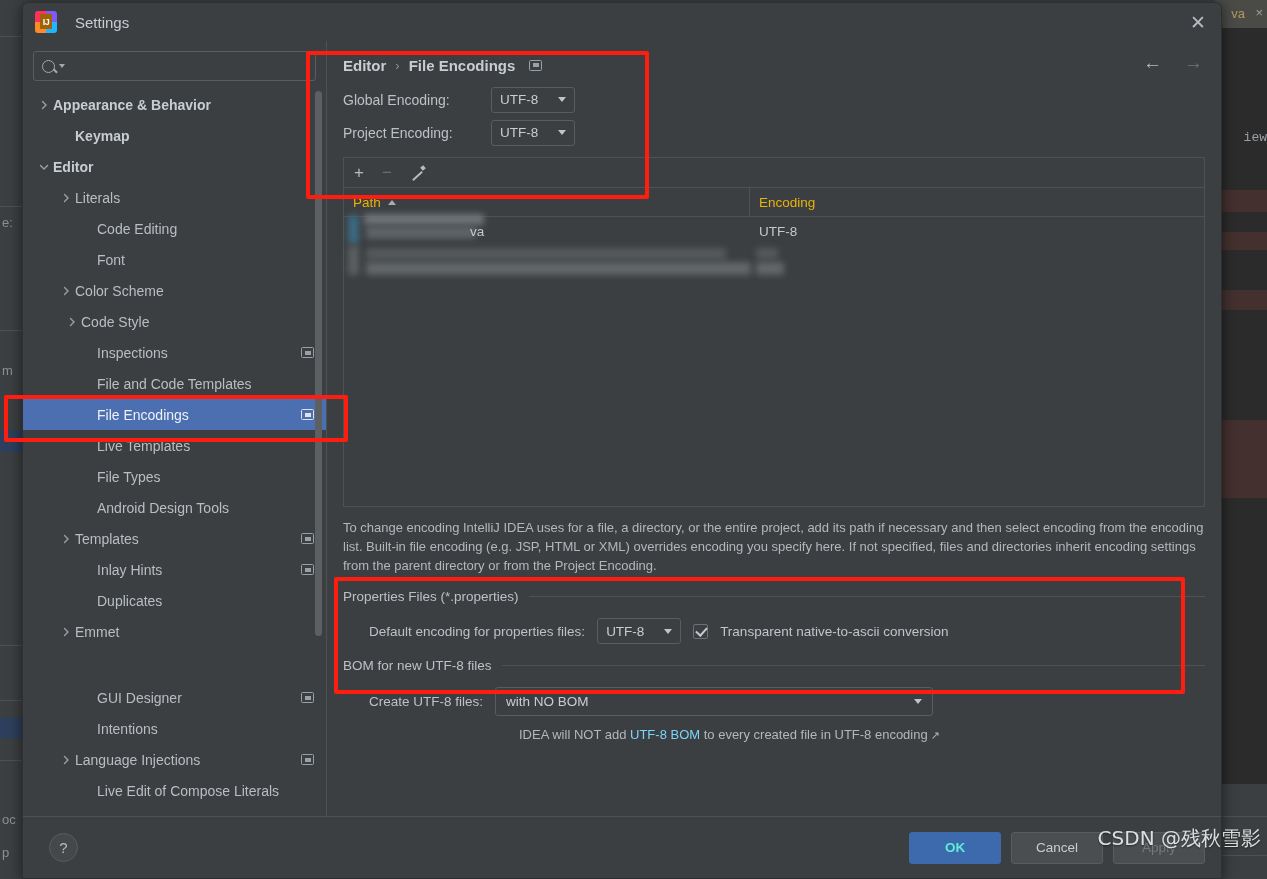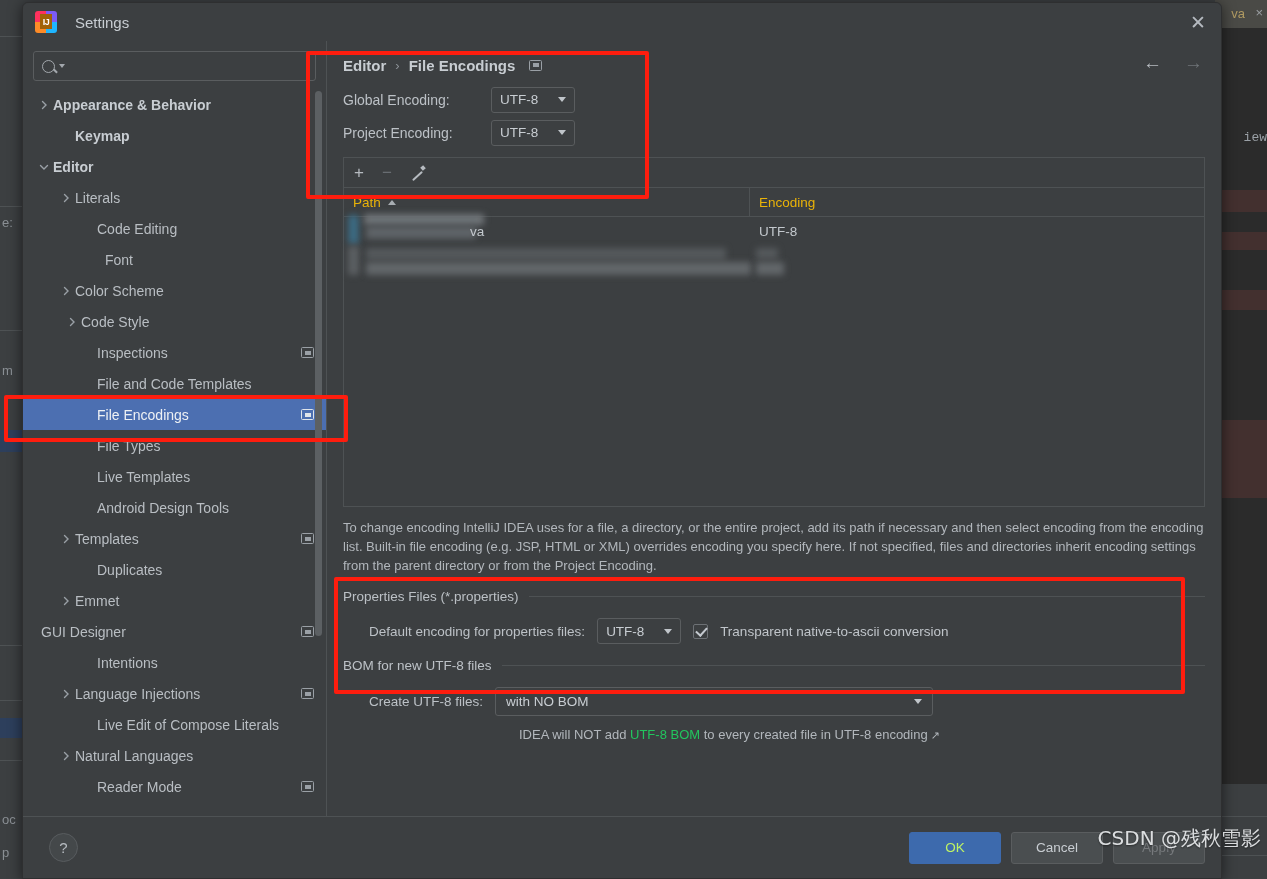--- a/index.html
+++ b/index.html
@@ -172,41 +172,41 @@
     border: solid #c5cad0; border-width: 0 2px 2px 0; transform: rotate(42deg);
   }
   .chk-label { color: #c0c5ca; font-size: 13.5px; }
 
   .combo-wide {
     width: 438px; height: 29px; border: 1px solid #5a5d5f; border-radius: 3px;
     background: #3c3f41; display: flex; align-items: center;
     padding: 0 10px; color: #c8cdd2; font-size: 13.5px; justify-content: space-between;
   }
   .hint { color: #b2b7bc; font-size: 13px; margin-top: 11px; margin-left: 176px; }
-  .hint a { color: #22c55e; text-decoration: none; }
+  .hint a { color: #7dd3fc; text-decoration: none; }
   .ext-arrow { color: #b2b7bc; font-size: 11px; margin-left: 3px; }
 
   
   .footer {
     flex: 0 0 62px; height: 62px; background: #3c3f41;
     border-top: 1px solid #4e5254;
     display: flex; align-items: center; padding: 0 16px; position: relative;
   }
   .help-btn {
     width: 29px; height: 29px; border-radius: 50%; border: 1px solid #585c5f;
     background: #44484a; color: #b6bbc0; font-size: 15px;
     display: flex; align-items: center; justify-content: center; margin-left: 10px;
   }
   .btns { margin-left: auto; display: flex; gap: 10px; align-items: center; }
   .btn {
     min-width: 92px; height: 32px; border-radius: 3px; font-size: 13.5px;
     display: flex; align-items: center; justify-content: center;
     border: 1px solid #5a5d5f; background: #4a4e50; color: #c8cdd2;
   }
-  .btn.primary { background: #3d6aad; border-color: #3d6aad; color: #bef264; }
+  .btn.primary { background: #3d6aad; border-color: #3d6aad; color: #5eead4; font-weight: bold; }
   .btn.disabled { color: #76797c; }
 
   
   .redbox { position: absolute; border: 4px solid #fe1d0e; border-radius: 2px; pointer-events: none; z-index: 60; }
 
   
   .watermark {
     position: absolute; z-index: 70; color: #e8eaec; font-size: 20px;
     text-shadow: 0 1px 2px rgba(0,0,0,.5); white-space: nowrap;
     font-family: "DejaVu Sans", sans-serif; opacity: .92;
@@ -297,21 +297,21 @@
               <svg width="10" height="10" viewBox="0 0 10 10">
                 <path d="M3.5 1.5 L7 5 L3.5 8.5" stroke="#9aa0a6" stroke-width="1.4" fill="none" stroke-linecap="round"></path>
               </svg>
             </span>
             <span class="tree-label">Literals</span>
           </div>
           <div class="tree-row" style="padding-left: 56px;">
             <span class="chev"></span>
             <span class="tree-label">Code Editing</span>
           </div>
-          <div class="tree-row" style="padding-left: 56px; margin-left: 8px;">
+          <div class="tree-row" style="padding-left: 56px;">
             <span class="chev"></span>
             <span class="tree-label">Font</span>
           </div>
           <div class="tree-row" style="padding-left: 34px;">
             <span class="chev">
               <svg width="10" height="10" viewBox="0 0 10 10">
                 <path d="M3.5 1.5 L7 5 L3.5 8.5" stroke="#9aa0a6" stroke-width="1.4" fill="none" stroke-linecap="round"></path>
               </svg>
             </span>
             <span class="tree-label">Color Scheme</span>
@@ -337,54 +337,61 @@
           </div>
           <div class="tree-row selected" style="padding-left: 56px;">
             <span class="chev"></span>
             <span class="tree-label">File Encodings</span>
             <span class="scope-ic">
               <i></i>
             </span>
           </div>
           <div class="tree-row" style="padding-left: 56px;">
             <span class="chev"></span>
+            <span class="tree-label">Live Templates</span>
+          </div>
+          <div class="tree-row" style="padding-left: 56px;">
+            <span class="chev"></span>
             <span class="tree-label">File Types</span>
           </div>
           <div class="tree-row" style="padding-left: 56px;">
             <span class="chev"></span>
-            <span class="tree-label">Live Templates</span>
-          </div>
-          <div class="tree-row" style="padding-left: 56px;">
-            <span class="chev"></span>
             <span class="tree-label">Android Design Tools</span>
           </div>
           <div class="tree-row" style="padding-left: 34px;">
             <span class="chev">
               <svg width="10" height="10" viewBox="0 0 10 10">
                 <path d="M3.5 1.5 L7 5 L3.5 8.5" stroke="#9aa0a6" stroke-width="1.4" fill="none" stroke-linecap="round"></path>
               </svg>
             </span>
             <span class="tree-label">Templates</span>
             <span class="scope-ic">
               <i></i>
             </span>
           </div>
           <div class="tree-row" style="padding-left: 56px;">
             <span class="chev"></span>
+            <span class="tree-label">Inlay Hints</span>
+            <span class="scope-ic">
+              <i></i>
+            </span>
+          </div>
+          <div class="tree-row" style="padding-left: 56px;">
+            <span class="chev"></span>
             <span class="tree-label">Duplicates</span>
           </div>
           <div class="tree-row" style="padding-left: 34px;">
             <span class="chev">
               <svg width="10" height="10" viewBox="0 0 10 10">
                 <path d="M3.5 1.5 L7 5 L3.5 8.5" stroke="#9aa0a6" stroke-width="1.4" fill="none" stroke-linecap="round"></path>
               </svg>
             </span>
             <span class="tree-label">Emmet</span>
           </div>
-          <div class="tree-row" style="">
+          <div class="tree-row" style="padding-left: 56px; margin-top: 35px;">
             <span class="chev"></span>
             <span class="tree-label">GUI Designer</span>
             <span class="scope-ic">
               <i></i>
             </span>
           </div>
           <div class="tree-row" style="padding-left: 56px;">
             <span class="chev"></span>
             <span class="tree-label">Intentions</span>
           </div>

